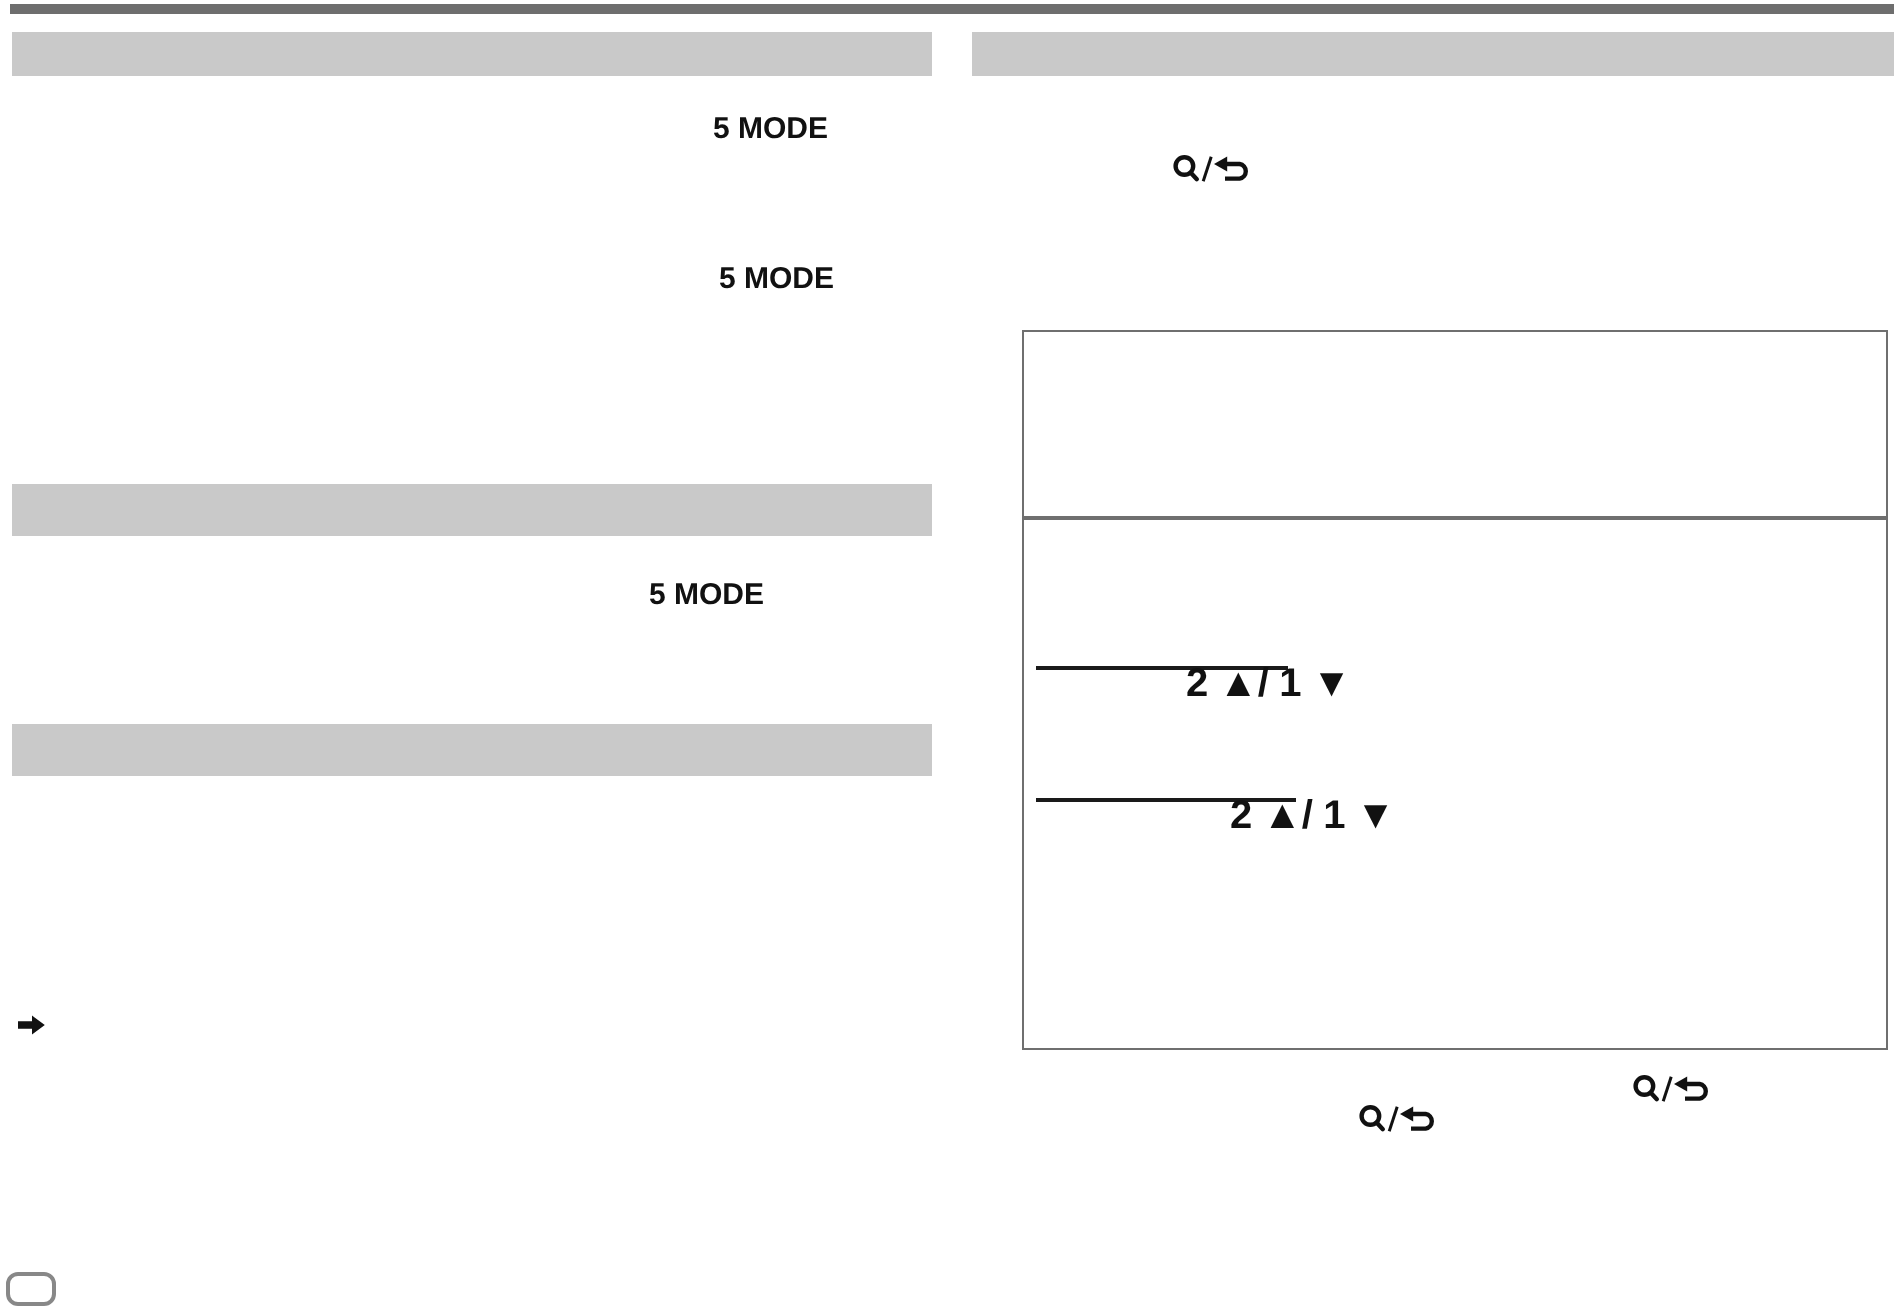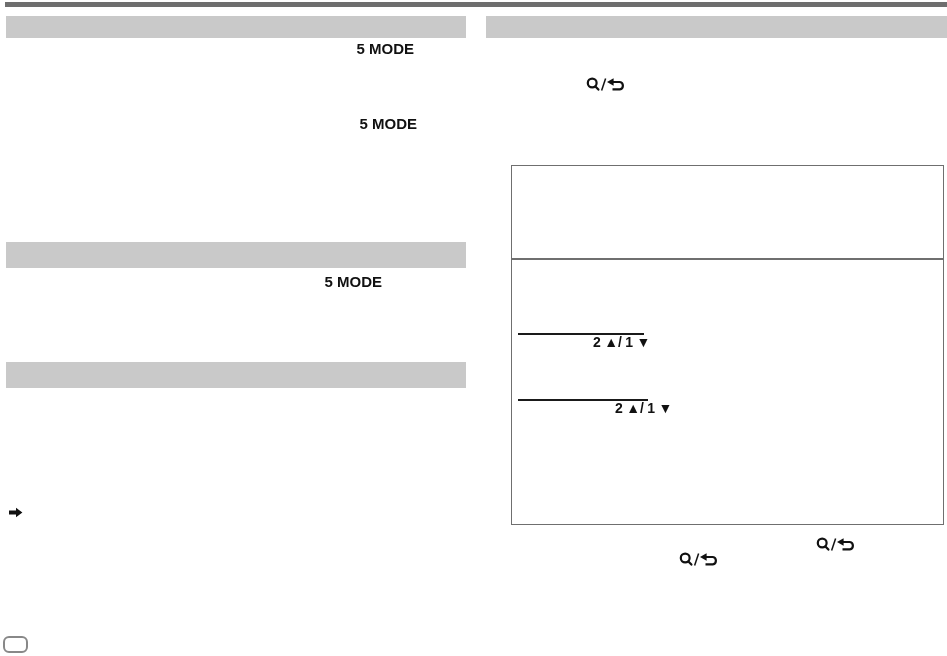--- a/index.html
+++ b/index.html
@@ -13,35 +13,35 @@
   }
   .abs{position:absolute;}
   .top-rule{left:5px;top:2px;width:942px;height:5px;background:#6e6e6e;}
   .heading-bar{background:#c9c9c9;}
   .bar-left-1{left:6px;top:16px;width:460px;height:22px;}
   .bar-right-1{left:486px;top:16px;width:461px;height:22px;}
   .bar-left-2{left:6px;top:242px;width:460px;height:26px;}
   .bar-left-3{left:6px;top:362px;width:460px;height:26px;}
   .mode-label{
     font-weight:bold;font-size:15px;line-height:13px;
-    letter-spacing:0px;white-space:nowrap;text-align:right;
+    letter-spacing:0px;white-space:nowrap;text-align:right;margin-top:16px;
   }
   .mode-1{right:533px;top:42px;}
   .mode-2{right:530px;top:117px;}
   .mode-3{right:565px;top:275px;}
   .panel{
     left:511px;top:165px;width:431px;height:358px;
     border:1.5px solid #6f6f6f;background:#ffffff;
   }
   .panel-divider{left:0px;top:92px;width:431px;height:1.6px;background:#6f6f6f;}
   .row-underline{height:1.8px;background:#1a1a1a;}
   .underline-1{left:518px;top:333px;width:126px;}
   .underline-2{left:518px;top:399px;width:130px;}
   .row-label{
-    font-weight:bold;font-size:14px;line-height:13px;
+    font-weight:bold;font-size:20px;line-height:13px;
     white-space:nowrap;letter-spacing:-0.2px;
   }
   .row-label-1{left:593px;top:336px;}
   .row-label-2{left:615px;top:402px;}
   .icon-mb{width:42px;height:15px;display:block;}
   .icon-mb-1{left:586px;top:77px;}
   .icon-mb-2{left:816px;top:537px;}
   .icon-mb-3{left:679px;top:552px;}
   .proc-arrow{left:8px;top:507px;width:15px;height:11px;display:block;}
   .page-num-box{

